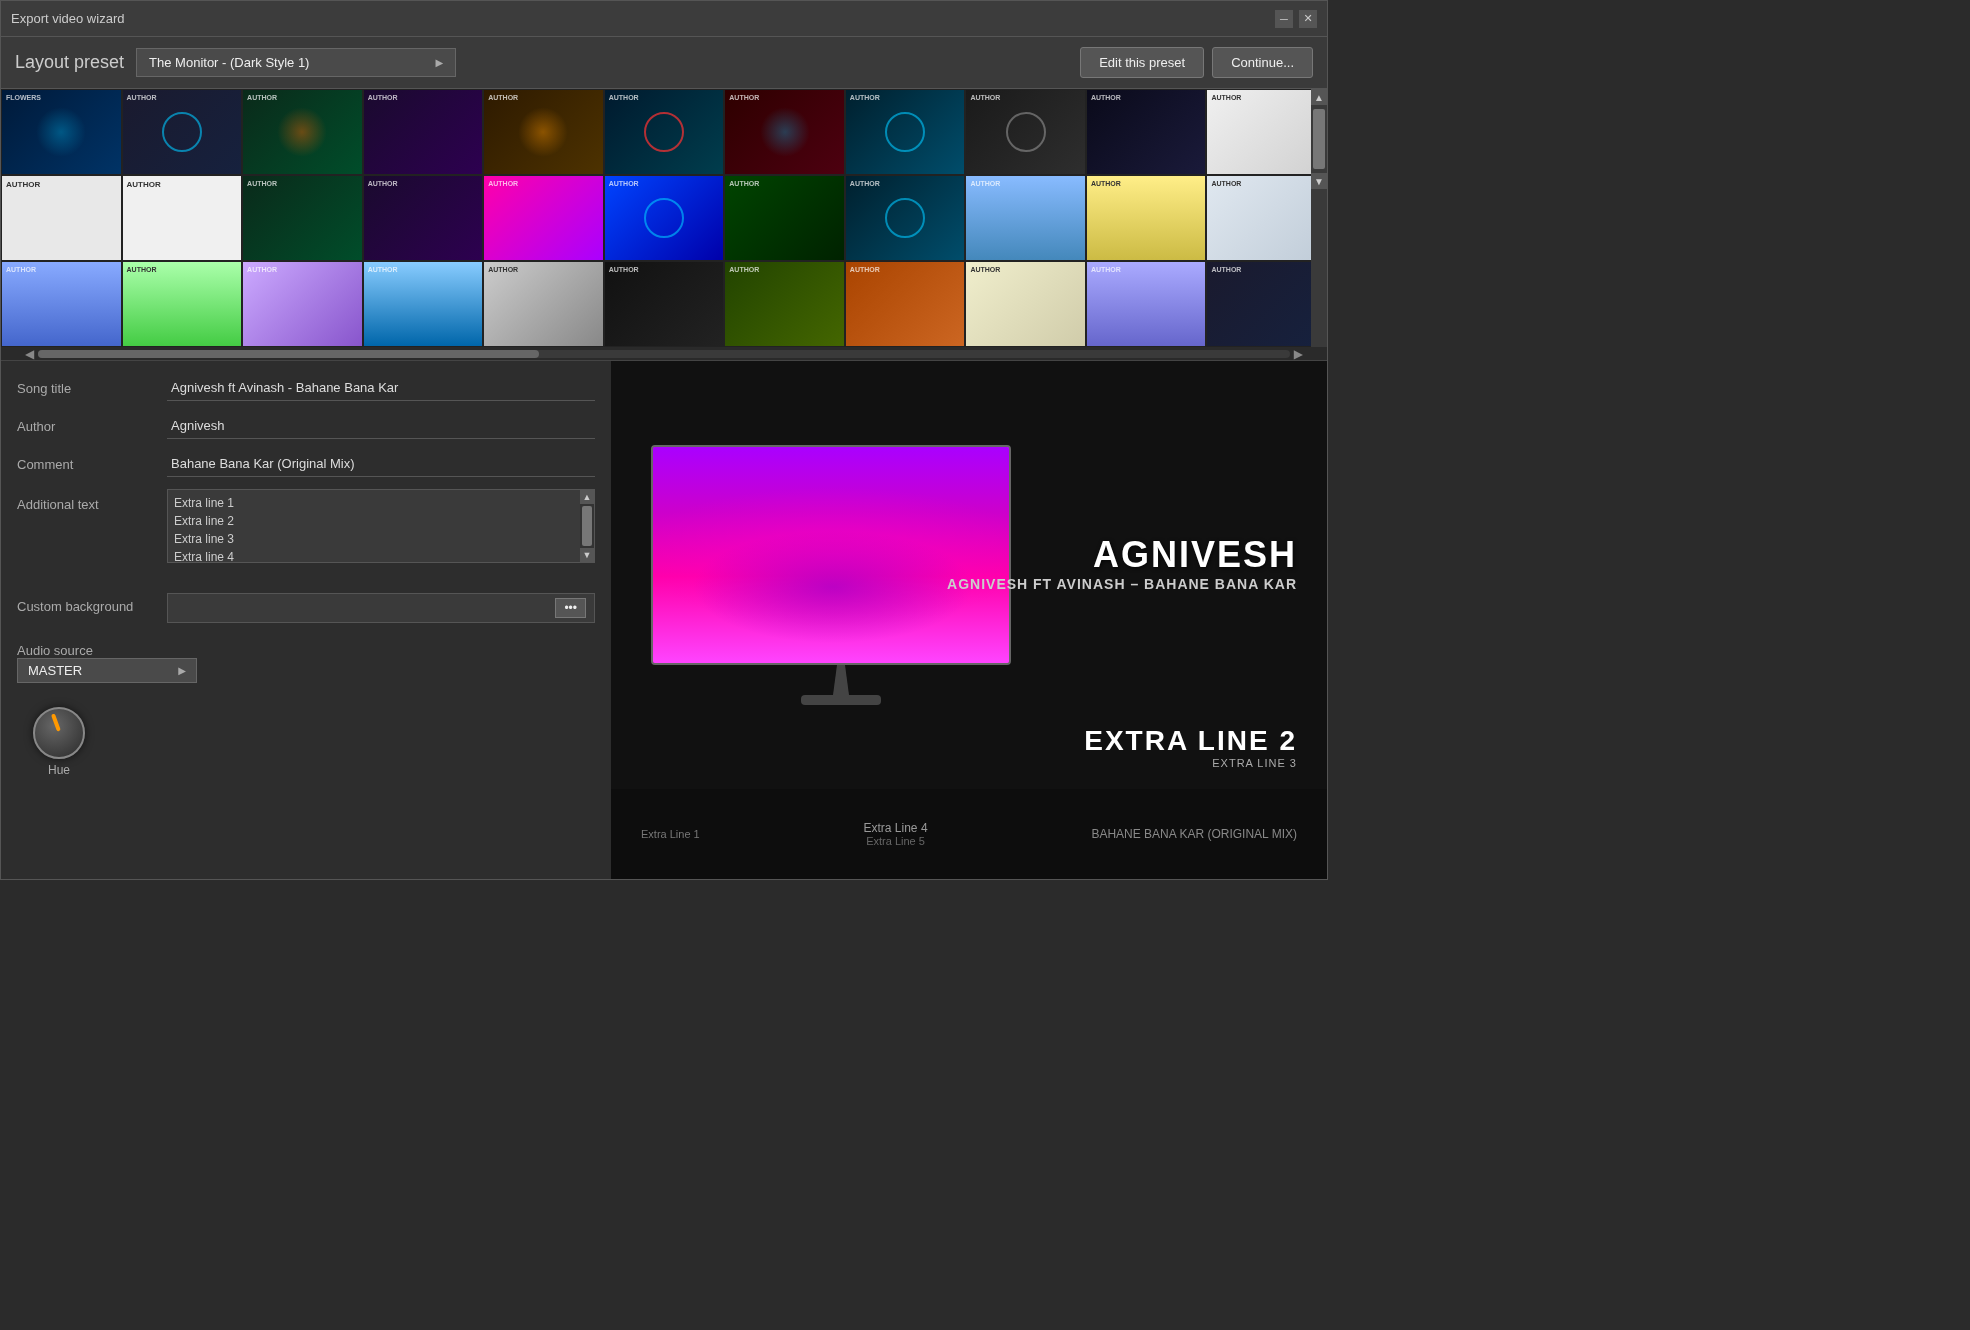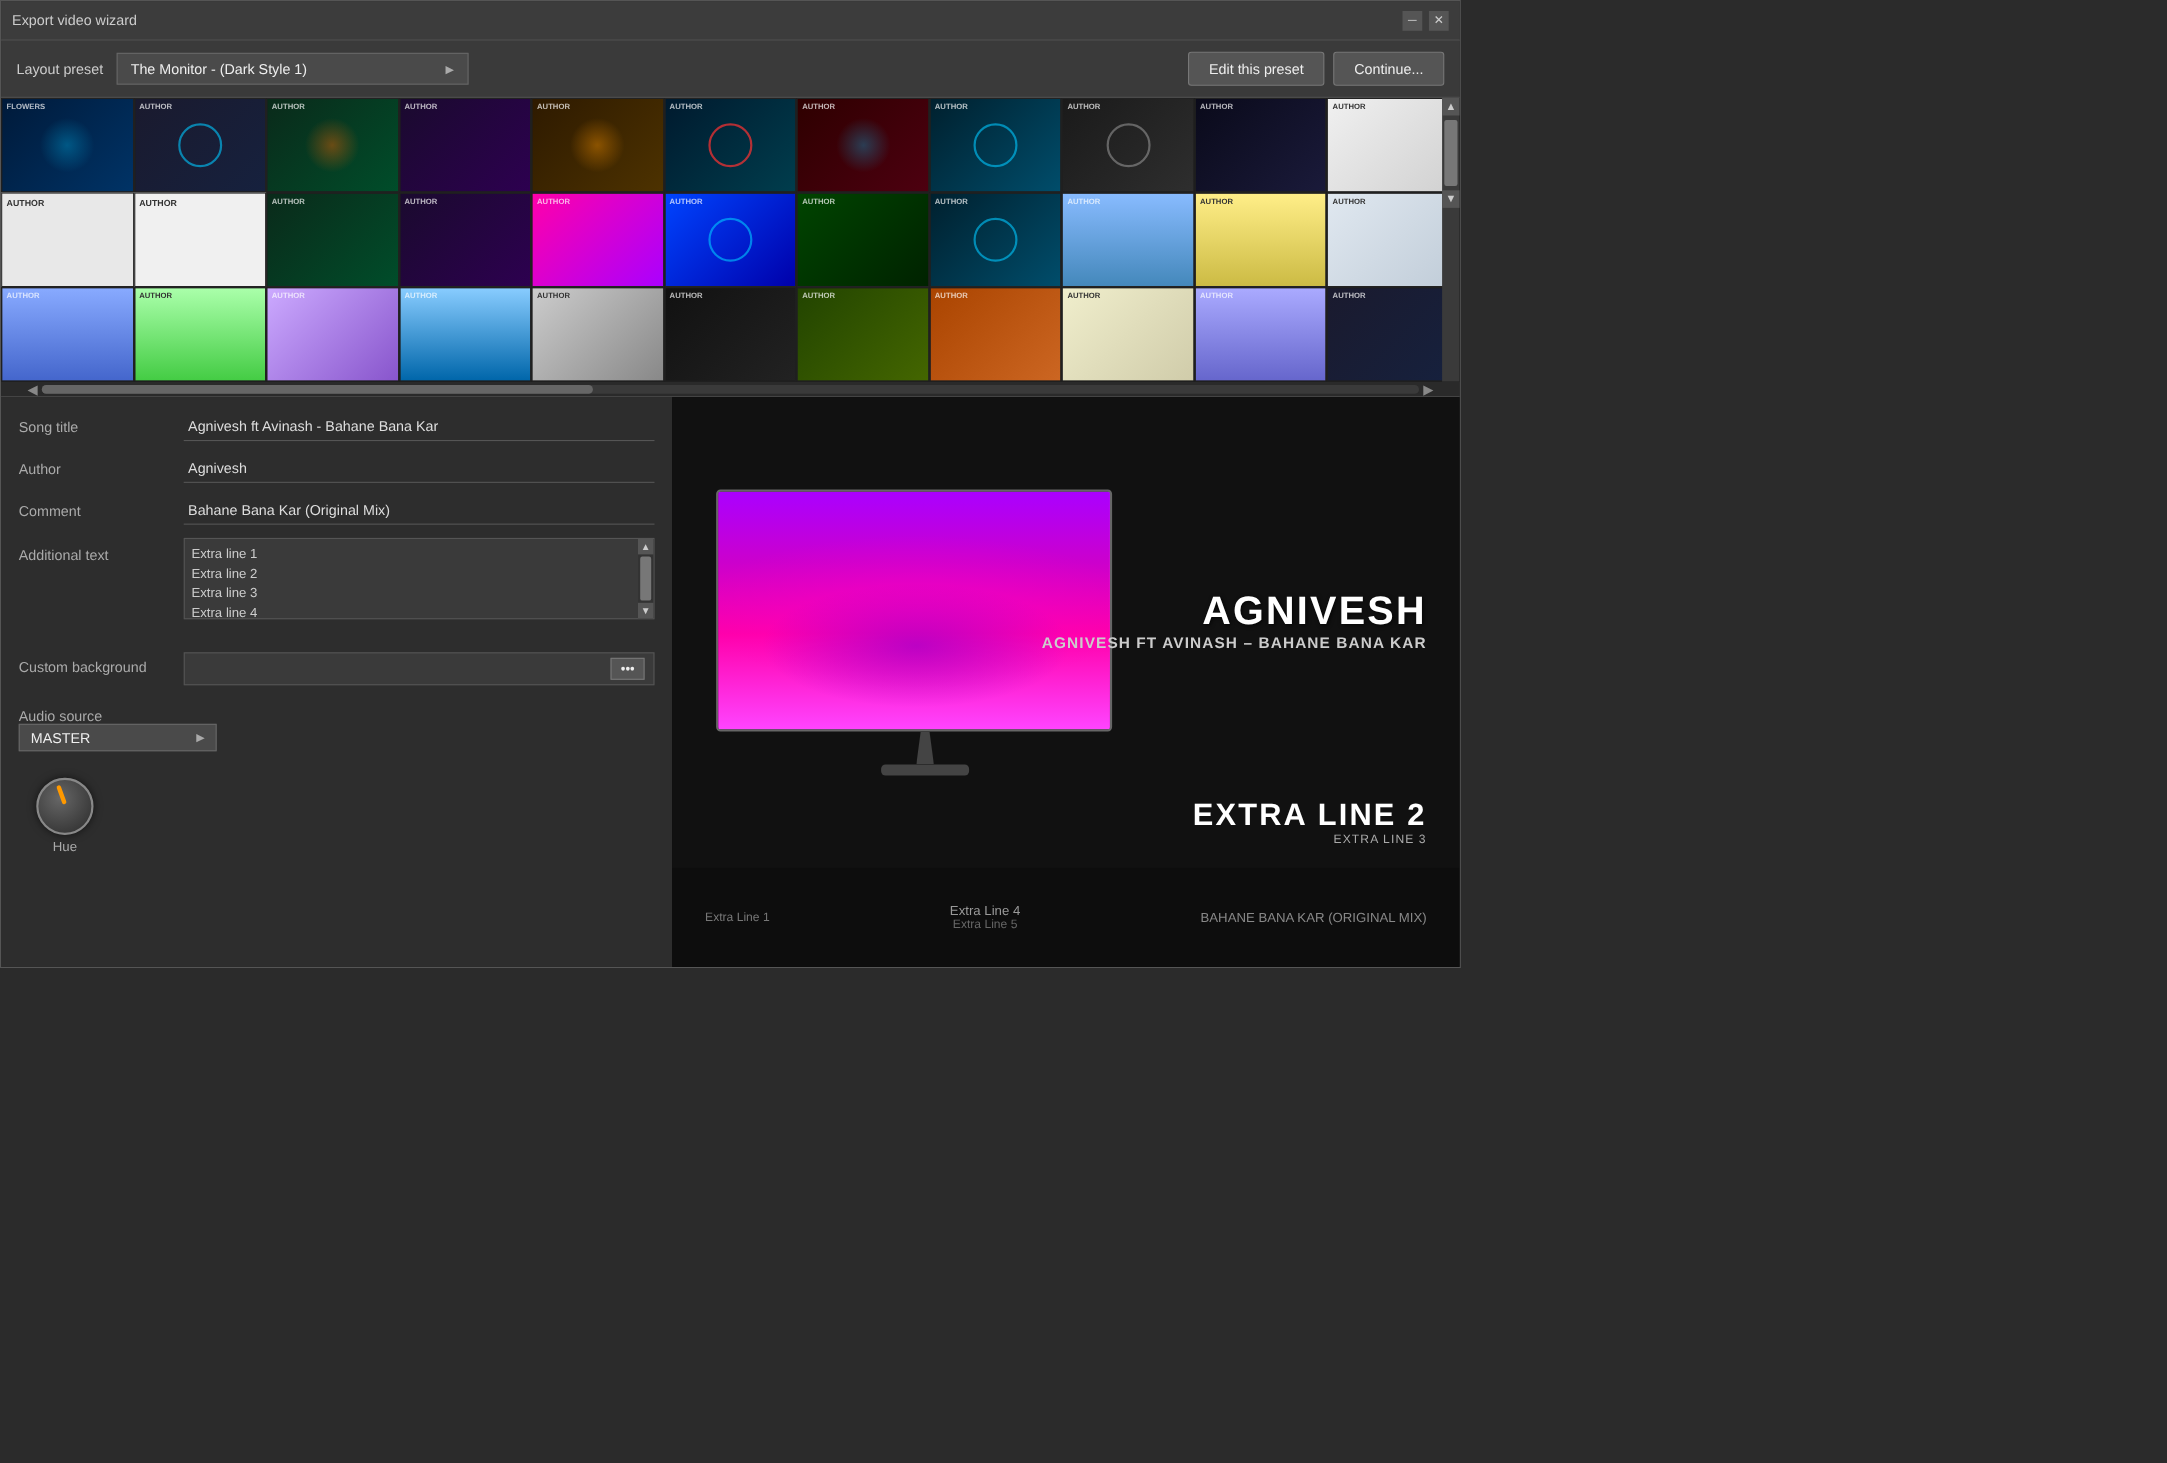--- a/index.html
+++ b/index.html
@@ -58,21 +58,21 @@
       border-bottom: 1px solid #555;
       flex-shrink: 0;
     }
     .layout-preset-row {
       display: flex;
       align-items: center;
       gap: 12px;
     }
     .layout-label {
       color: #ccc;
-      font-size: 13px;
+      font-size: 18px;
     }
     .preset-dropdown {
       background: #4a4a4a;
       border: 1px solid #666;
       color: #eee;
       font-size: 13px;
       padding: 6px 12px;
       width: 320px;
       display: flex;
       align-items: center;

